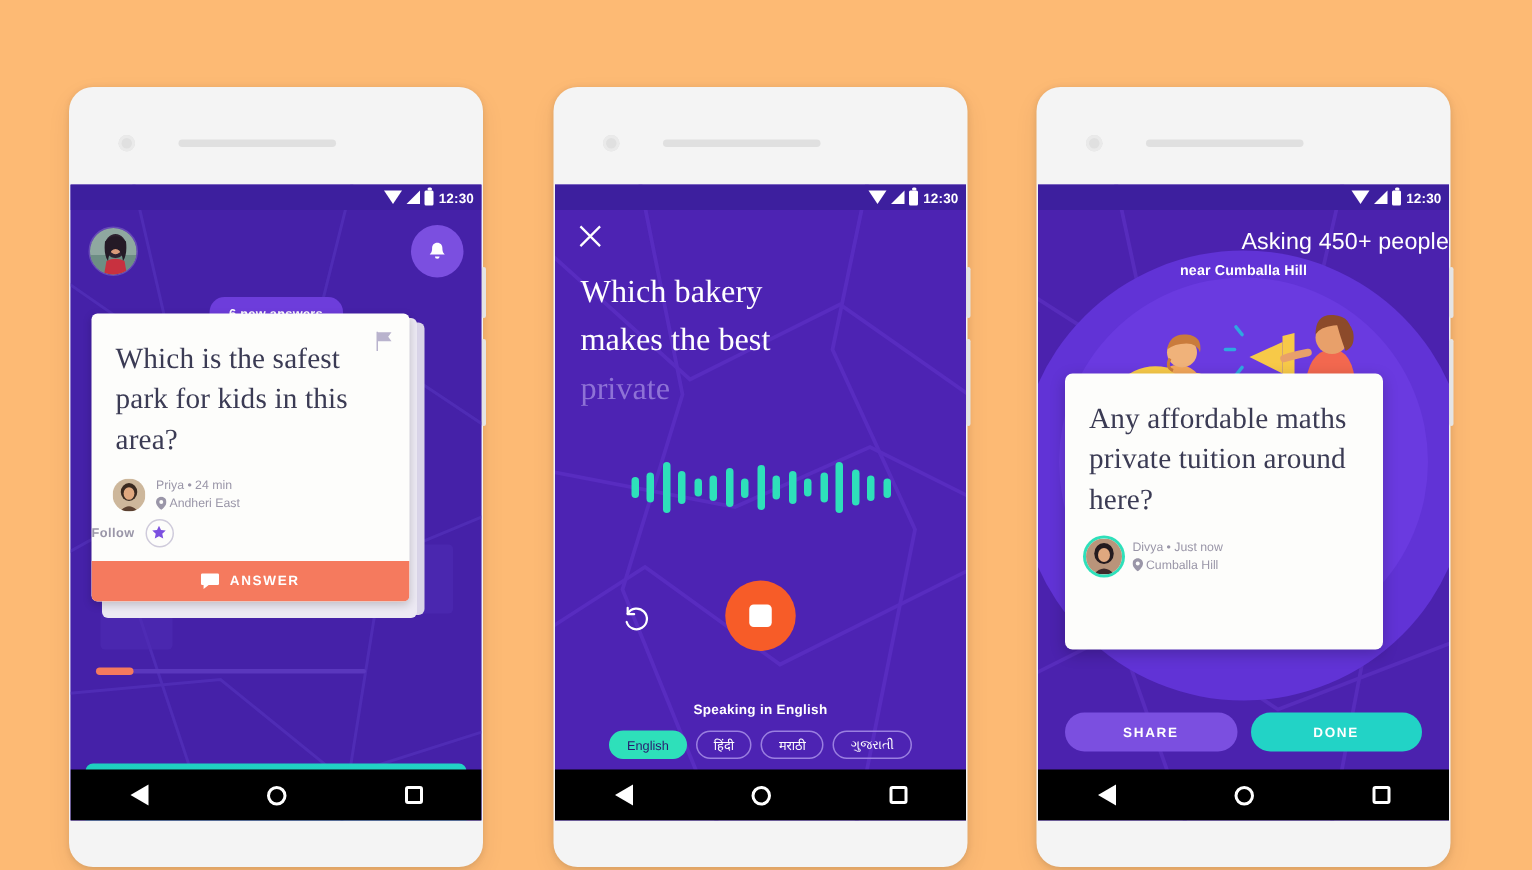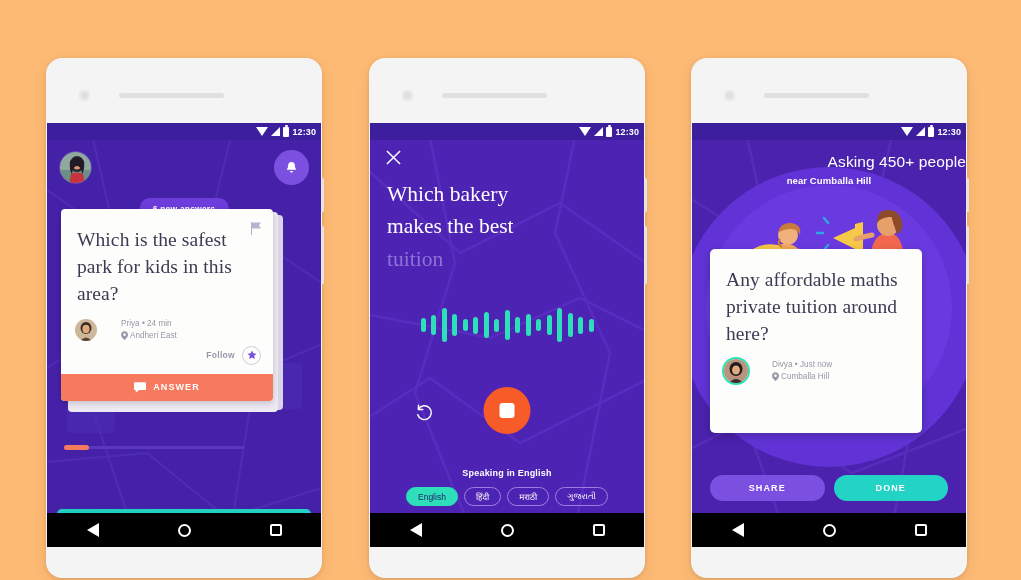--- a/index.html
+++ b/index.html
@@ -80,25 +80,25 @@
     border-radius:4px; }
   .card-front{
     position:absolute; left:0; top:0; width:212px; background:#fdfdfb; border-radius:4px;
     box-shadow:0 2px 6px rgba(0,0,0,.18); overflow:hidden;
   }
   .card-q{
     font-family:"Liberation Serif", serif; font-size:19.5px; line-height:1.38;
     color:#3b3b54; padding:18px 16px 5px 16px; letter-spacing:.1px;
   }
   .flag-ic{ position:absolute; right:11px; top:12px; }
-  .meta-row{ display:flex; align-items:center; gap:24px; padding:5px 16px 0 14px; }
+  .meta-row{ display:flex; align-items:center; gap:7px; padding:5px 16px 0 14px; }
   .meta-av{ width:22px;height:22px;border-radius:50%; overflow:hidden; flex:none; }
   .meta-txt{ font-size:8.2px; color:#9a96a8; line-height:1.45; }
   .meta-txt .loc{ display:flex; align-items:center; gap:2px; }
-  .follow-row{ display:flex;align-items:center;justify-content:flex-end;gap:7px;padding:4px 12px 9px 0;}
+  .follow-row{ display:flex;align-items:center;gap:7px;padding:4px 12px 9px 0;}
   .follow-lbl{ font-size:8.5px; font-weight:bold; color:#9a96a8; letter-spacing:.3px;}
   .follow-star{ width:19px;height:19px;border-radius:50%;border:1.2px solid #cfcbdb;
     display:flex;align-items:center;justify-content:center;}
   .answer-bar{
     background:#f57a5e; height:27px; display:flex;align-items:center;justify-content:center;gap:7px;
   }
   .answer-bar span{ color:#fff; font-size:9px; font-weight:bold; letter-spacing:1.1px; }
 
   .pager{ position:absolute; left:17px; top:323px; width:180px; height:3px;
      background:#5a37bd; border-radius:2px; z-index:12; }
@@ -319,21 +319,21 @@
 
       <div class="p2-close">
         <svg width="15" height="15" viewBox="0 0 16 16">
           <path d="M1 1 L15 15 M15 1 L1 15" stroke="#fff" stroke-width="1.6"></path>
         </svg>
       </div>
 
       <div class="p2-title">
         <div>Which bakery</div>
         <div>makes the best</div>
-        <div class="dim">tuition</div>
+        <div class="dim">private</div>
       </div>
 
       <div class="wave">
           <i style="height: 14px;"></i>
           <i style="height: 20px;"></i>
           <i style="height: 34px;"></i>
           <i style="height: 22px;"></i>
           <i style="height: 12px;"></i>
           <i style="height: 17px;"></i>
           <i style="height: 26px;"></i>

